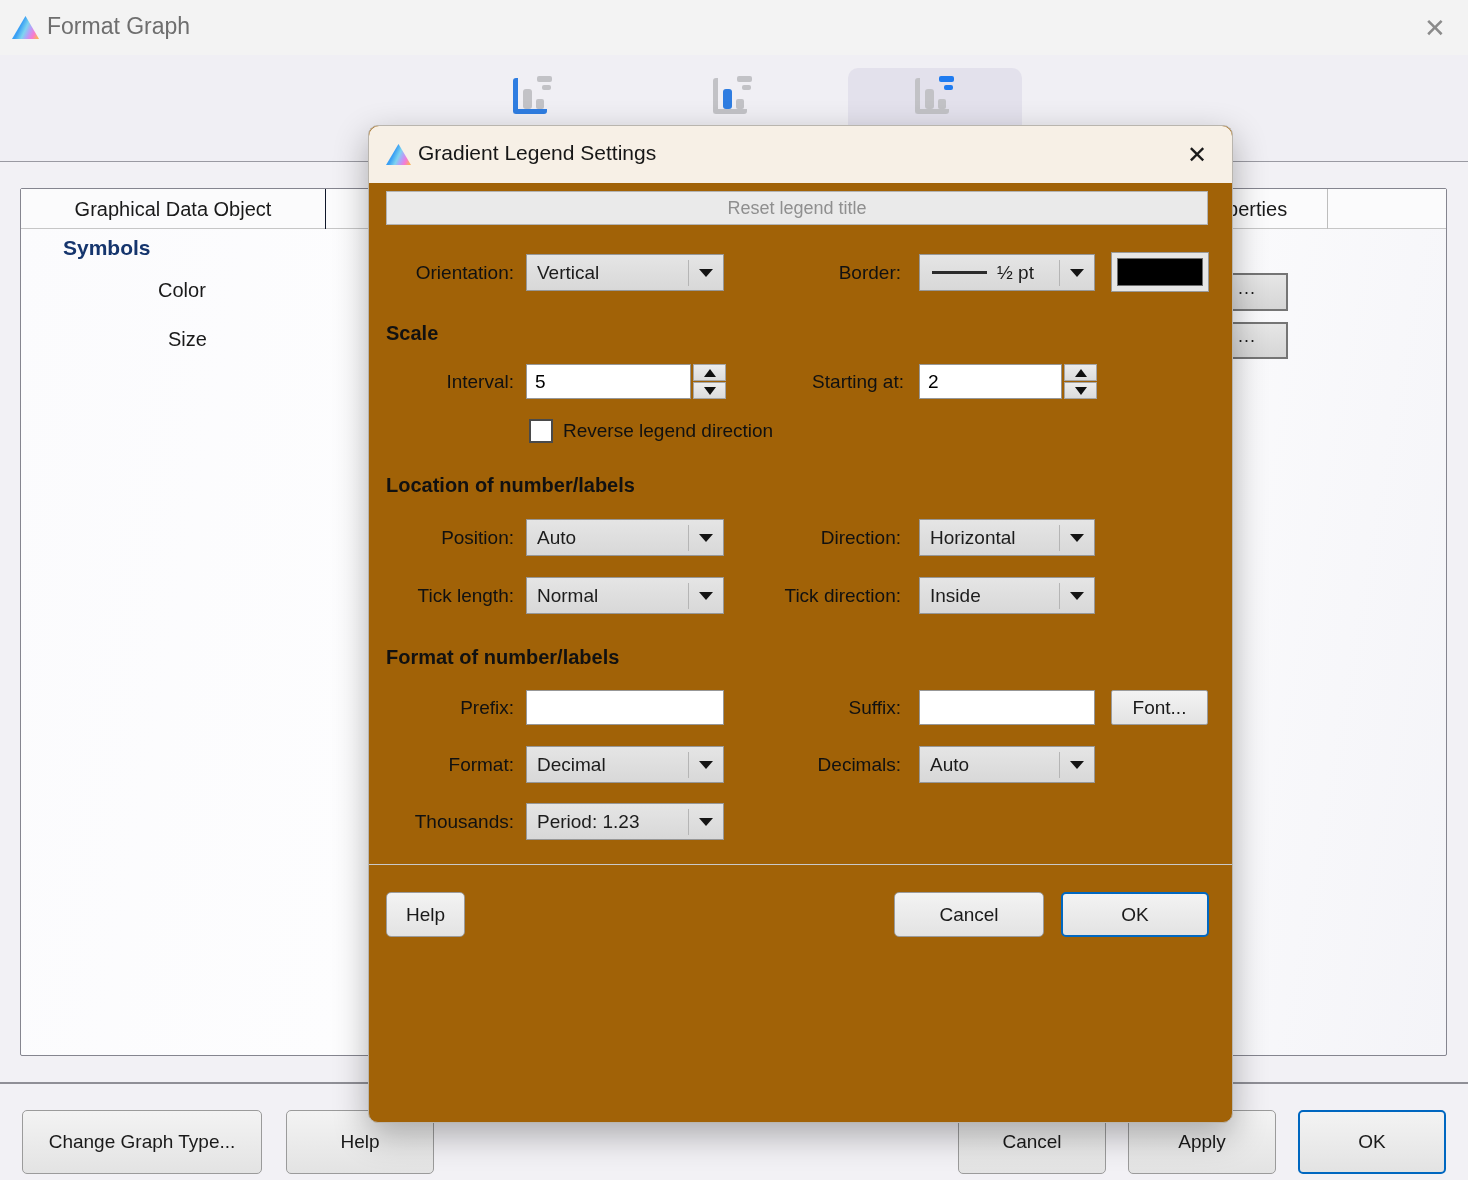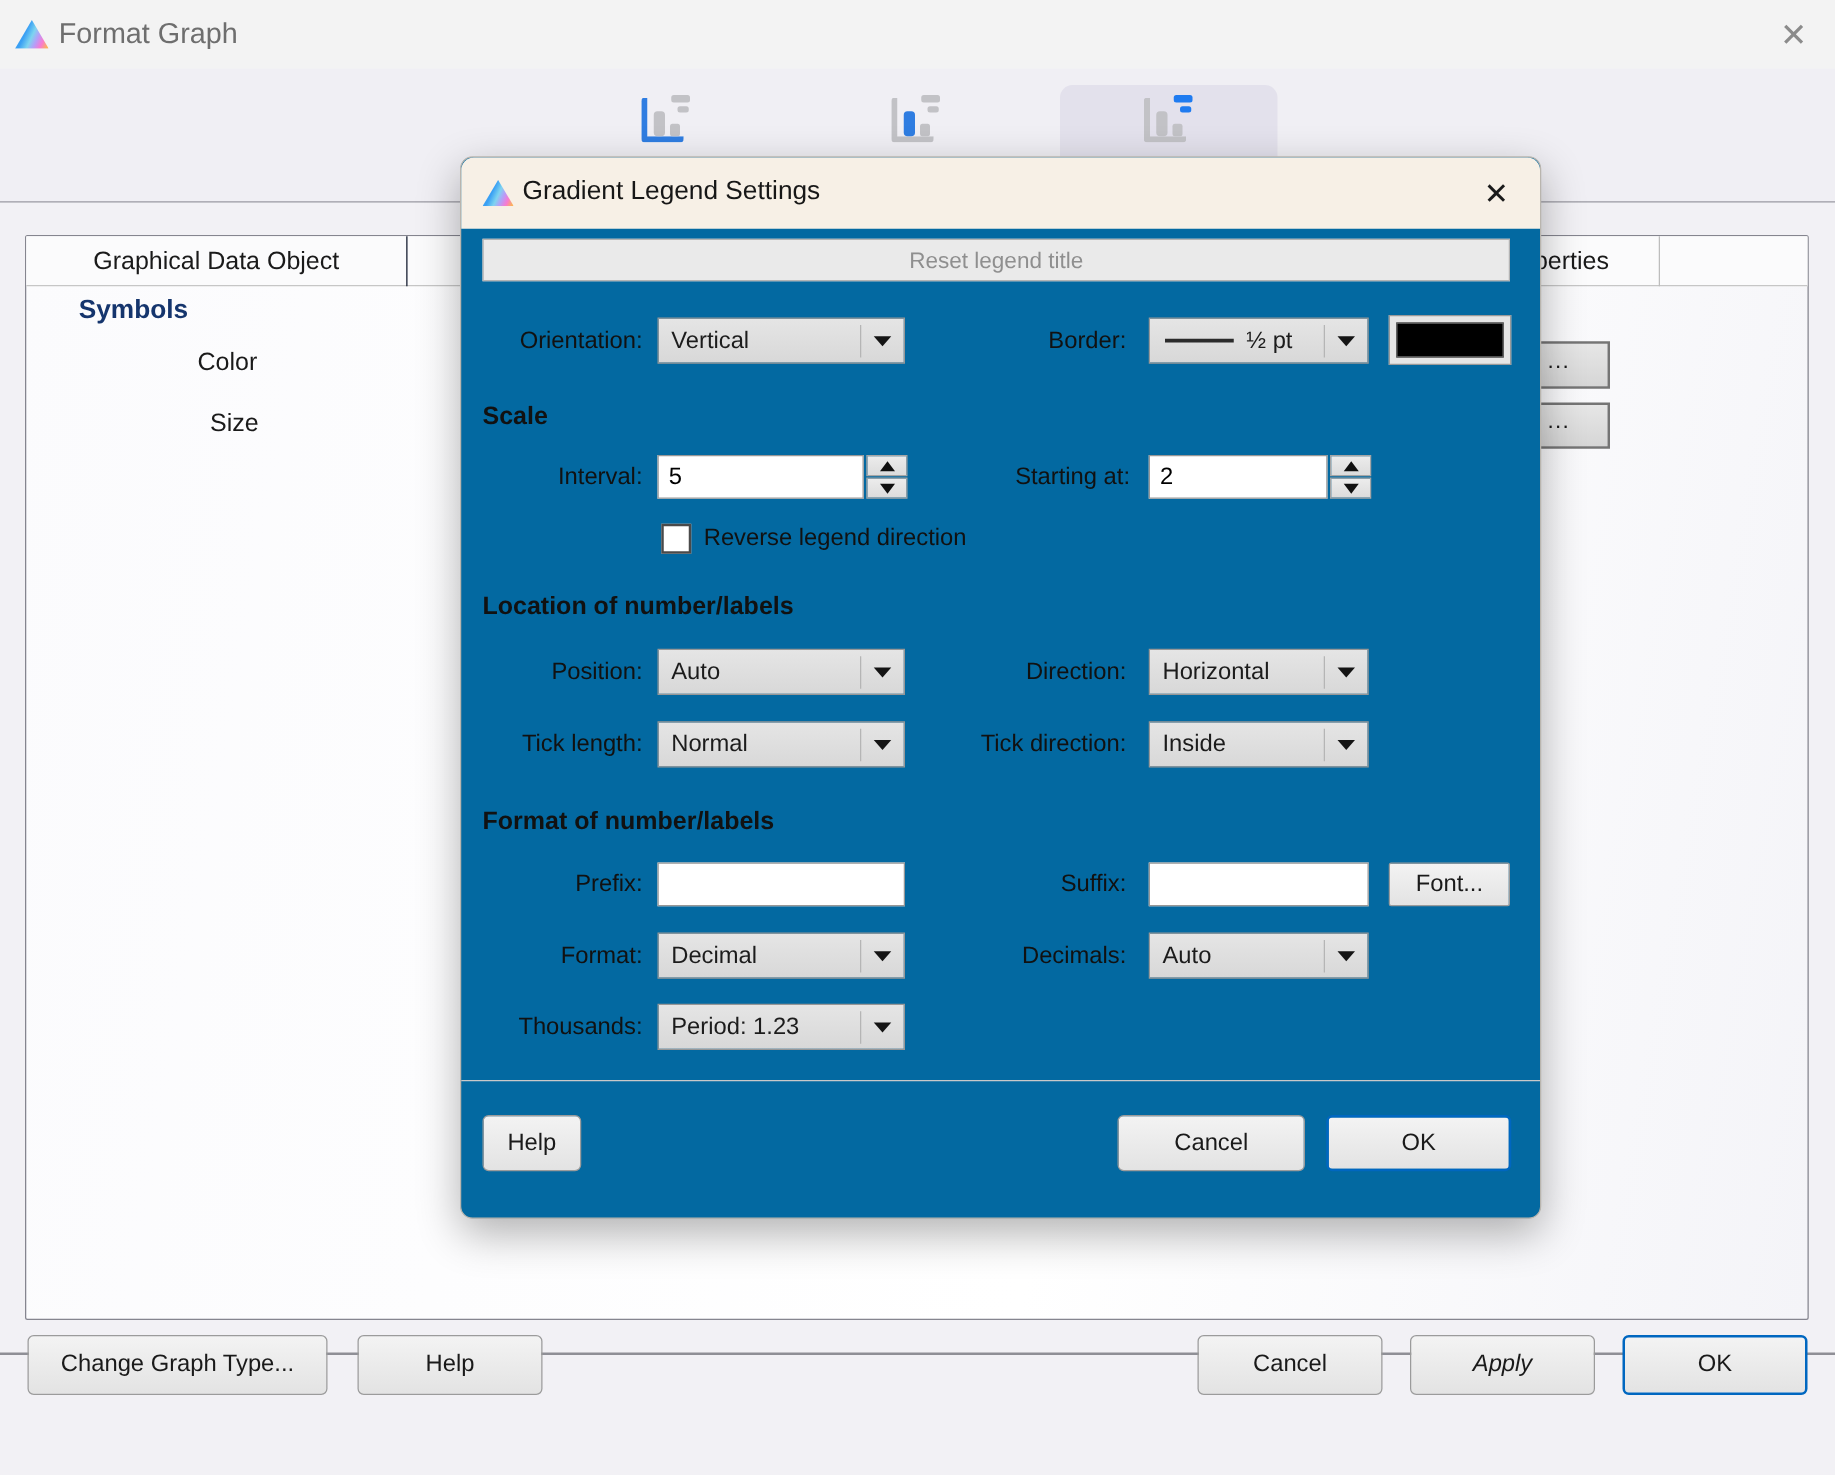--- a/index.html
+++ b/index.html
@@ -50,24 +50,24 @@
   .row-sub2 { position:absolute; left:147px; top:139px; font-size:20px; }
   .dots-btn { position:absolute; width:82px; height:38px; background:linear-gradient(#e6e6e6,#d6d6d6);
     border:2px solid #757575; font-size:18px; letter-spacing:1px;
     display:flex; align-items:center; justify-content:center; padding-bottom:8px; cursor:pointer; }
   
   .footer-sep { position:absolute; left:0; top:1082px; width:1468px; height:2px; background:#8f8f96; }
   .btn { background:linear-gradient(#f3f3f3,#e3e3e3); border:1px solid #9b9b9b; border-radius:5px;
     font-size:19px; color:#1a1a1a; display:flex; align-items:center; justify-content:center;
     font-family:"Liberation Sans", sans-serif; cursor:pointer; }
   .btn.default { border:2px solid #0067c0; }
-  .wf-btn { position:absolute; top:1068px; height:48px; }
-  
-  .dialog { position:absolute; left:368px; top:125px; width:865px; height:850px; z-index:10;
-    background:#0369a1; border:1px solid #b9b5ae; border-radius:10px;
+  .wf-btn { position:absolute; top:1110px; height:64px; }
+  
+  .dialog { position:absolute; left:368px; top:125px; width:865px; height:998px; z-index:10;
+    background:#a16207; border:1px solid #b9b5ae; border-radius:10px;
     box-shadow:0 12px 34px rgba(0,0,0,0.30); }
   .dlg-titlebar { position:absolute; left:0; top:0; width:100%; height:57px; background:#f7f0e6;
     border-radius:10px 10px 0 0; }
   .dlg-titlebar .app-logo { left:17px; top:18px; width:25px; height:21px; }
   .dlg-title { position:absolute; left:49px; top:15px; font-size:21px; color:#171717; }
   .dlg-close { position:absolute; right:16px; top:10px; width:38px; height:38px;
     display:flex; align-items:center; justify-content:center; font-size:24px; color:#1a1a1a; cursor:pointer; }
   .dlg-body { position:absolute; left:0; top:40px; width:100%; height:793px; }
   .reset-btn { position:absolute; left:17px; top:25px; width:822px; height:34px; background:#eaeaea;
     border:1px solid #b3b3b3; color:#8f8f8f; font-size:18px; display:flex; align-items:center; justify-content:center; cursor:pointer; }
@@ -153,21 +153,21 @@
   <div class="row-sub1">Color</div>
   <div class="row-sub2">Size</div>
   <div class="dots-btn" style="left:1185px; top:84px;">...</div>
   <div class="dots-btn" style="left:1185px; top:133px; height:37px;">...</div>
 </div>
 
 <div class="footer-sep"></div>
 <div class="btn wf-btn" style="left:22px; width:240px;">Change Graph Type...</div>
 <div class="btn wf-btn" style="left:286px; width:148px;">Help</div>
 <div class="btn wf-btn" style="left:958px; width:148px;">Cancel</div>
-<div class="btn wf-btn" style="left:1128px; width:148px;font-style:italic;">Apply</div>
+<div class="btn wf-btn" style="left:1128px; width:148px;">Apply</div>
 <div class="btn wf-btn default" style="left:1298px; width:148px;">OK</div>
 
 <div class="dialog">
   <div class="dlg-titlebar">
     <span class="app-logo"></span>
     <span class="dlg-title">Gradient Legend Settings</span>
     <span class="dlg-close">✕</span>
   </div>
   <div class="dlg-body">
 

